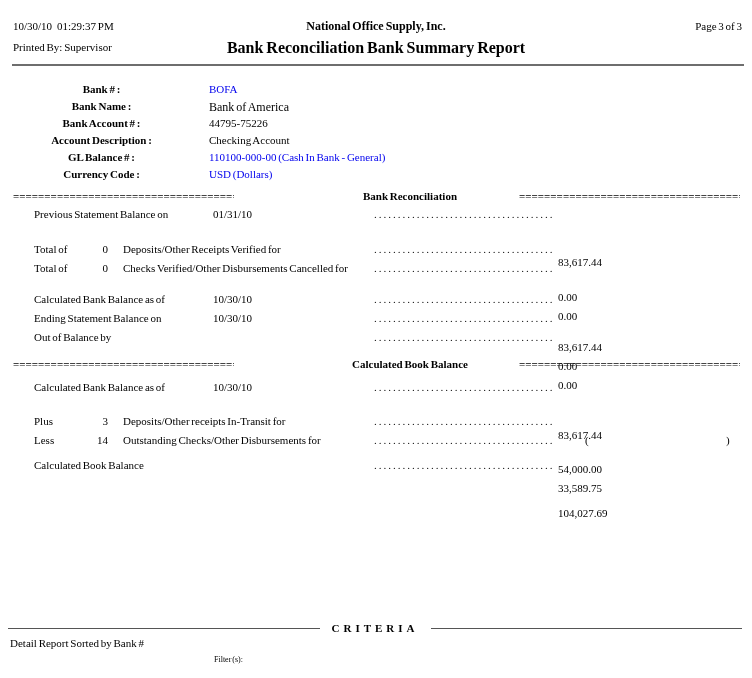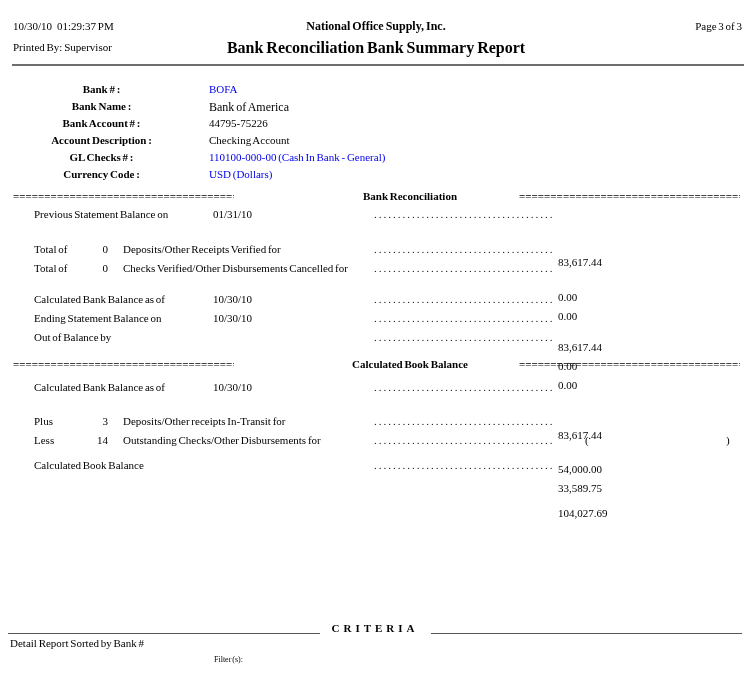--- a/index.html
+++ b/index.html
@@ -29,21 +29,21 @@
   .c-label{position:absolute;left:34px;white-space:nowrap;}
   .c-count{position:absolute;left:60px;width:48px;text-align:right;}
   .c-desc{position:absolute;left:123px;white-space:nowrap;}
   .c-date{position:absolute;left:213px;white-space:nowrap;}
   .c-dots{position:absolute;left:374px;width:181px;height:13px;overflow:hidden;white-space:nowrap;letter-spacing:2px;color:#111;}
   .c-dots::before{content:".........................................................................................................";}
   .c-open{position:absolute;left:585px;}
   .c-amt{position:absolute;left:558px;width:130px;text-align:left;margin-top:48px;}
   .c-close{position:absolute;left:726px;}
   
-  .crit{position:absolute;left:8px;width:734px;display:flex;align-items:flex-end;}
+  .crit{position:absolute;left:8px;width:734px;display:flex;align-items:center;}
   .cline{flex:1;border-top:1px solid #555;height:0;}
   .crit-text{margin:0 12px;font-weight:bold;letter-spacing:4px;font-size:11px;word-spacing:0;}
   .filters{position:absolute;left:214px;top:632px;font-size:8px;line-height:11px;white-space:pre;}
 </style>
 </head>
 <body>
 
 <div class="page">
 
   <span class="abs sz11" style="left:13px;top:20px">10/30/10</span>
@@ -64,21 +64,21 @@
   </div>
   <div class="irow" style="top:117px">
     <span class="ilabel">Bank Account # :</span>
     <span class="ival">44795-75226</span>
   </div>
   <div class="irow" style="top:134px">
     <span class="ilabel">Account Description :</span>
     <span class="ival">Checking Account</span>
   </div>
   <div class="irow" style="top:151px">
-    <span class="ilabel">GL Checks # :</span>
+    <span class="ilabel">GL Balance # :</span>
     <span class="ival blue">110100-000-00 (Cash In Bank - General)</span>
   </div>
   <div class="irow" style="top:168px">
     <span class="ilabel">Currency Code :</span>
     <span class="ival blue">USD (Dollars)</span>
   </div>
 
   <div class="sechead" style="top:190px">
     <span class="dline" style="left:13px;width:221px"></span>
     <span class="sectitle">Bank Reconciliation</span>

